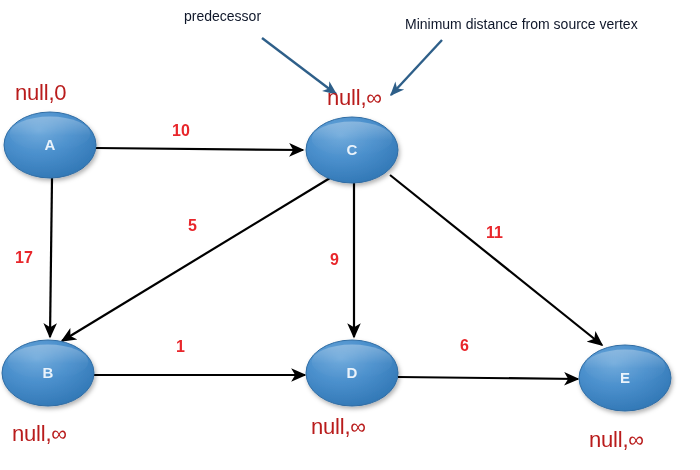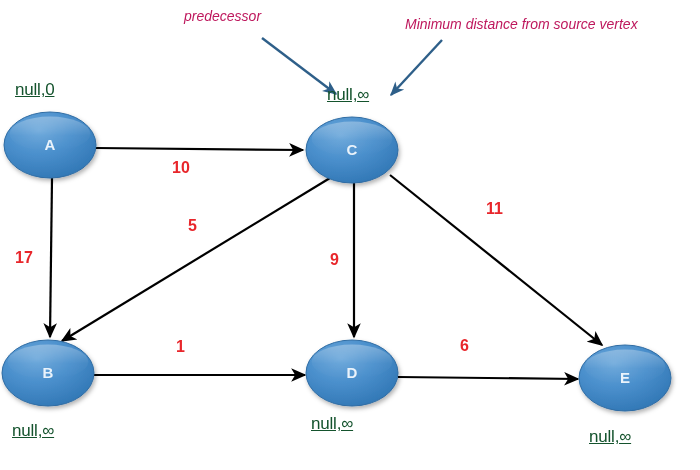--- a/index.html
+++ b/index.html
@@ -27,41 +27,39 @@
     font-family: "Liberation Sans", sans-serif;
     font-size: 15px;
     font-weight: bold;
     text-anchor: middle;
     dominant-baseline: middle;
     paint-order: stroke;
   }
   .node-state {
     position: absolute;
     font-family: "Liberation Sans", sans-serif;
-    font-size: 17px;
-    color: #14532d;
+    font-size: 22px;
+    color: #b91c1c;
     white-space: nowrap;
     letter-spacing: -0.2px;
-    text-decoration: underline;
   }
   .edge-weight {
     position: absolute;
     font-family: "Liberation Sans", sans-serif;
     font-size: 16px;
     font-weight: bold;
     color: #e8262b;
     white-space: nowrap;
   }
   .annotation-text {
     position: absolute;
     font-family: "Liberation Sans", sans-serif;
     font-size: 14px;
-    color: #be185d;
+    color: #0f172a;
     white-space: nowrap;
-    font-style: italic;
   }
 </style>
 </head>
 <body>
 
 <div id="canvas">
 
   <svg id="graph-svg" viewBox="0 0 700 470" xmlns="http://www.w3.org/2000/svg">
     <defs>
       <radialGradient id="nodeGrad" cx="38%" cy="28%" r="78%">
@@ -128,25 +126,25 @@
   </svg>
 
   <div id="node-states-layer">
       <div class="node-state" style="left: 15px; top: 80px;">null,0</div>
       <div class="node-state" style="left: 12px; top: 421px;">null,∞</div>
       <div class="node-state" style="left: 327px; top: 85px;">null,∞</div>
       <div class="node-state" style="left: 311px; top: 414px;">null,∞</div>
       <div class="node-state" style="left: 589px; top: 427px;">null,∞</div>
     </div>
   <div id="edge-weights-layer">
-      <div class="edge-weight" style="left: 172px; top: 122px; margin-top: 37px;">10</div>
+      <div class="edge-weight" style="left: 172px; top: 122px;">10</div>
       <div class="edge-weight" style="left: 15px; top: 224px; margin-top: 25px;">17</div>
       <div class="edge-weight" style="left: 188px; top: 217px;">5</div>
       <div class="edge-weight" style="left: 330px; top: 251px;">9</div>
-      <div class="edge-weight" style="left: 486px; top: 200px;">11</div>
+      <div class="edge-weight" style="left: 486px; top: 224px;">11</div>
       <div class="edge-weight" style="left: 176px; top: 338px;">1</div>
       <div class="edge-weight" style="left: 460px; top: 337px;">6</div>
     </div>
   <div id="annotation-text-layer">
       <div class="annotation-text" style="left: 184px; top: 8px;">predecessor</div>
       <div class="annotation-text" style="left: 405px; top: 16px;">Minimum distance from source vertex</div>
     </div>
 
 </div>
 

